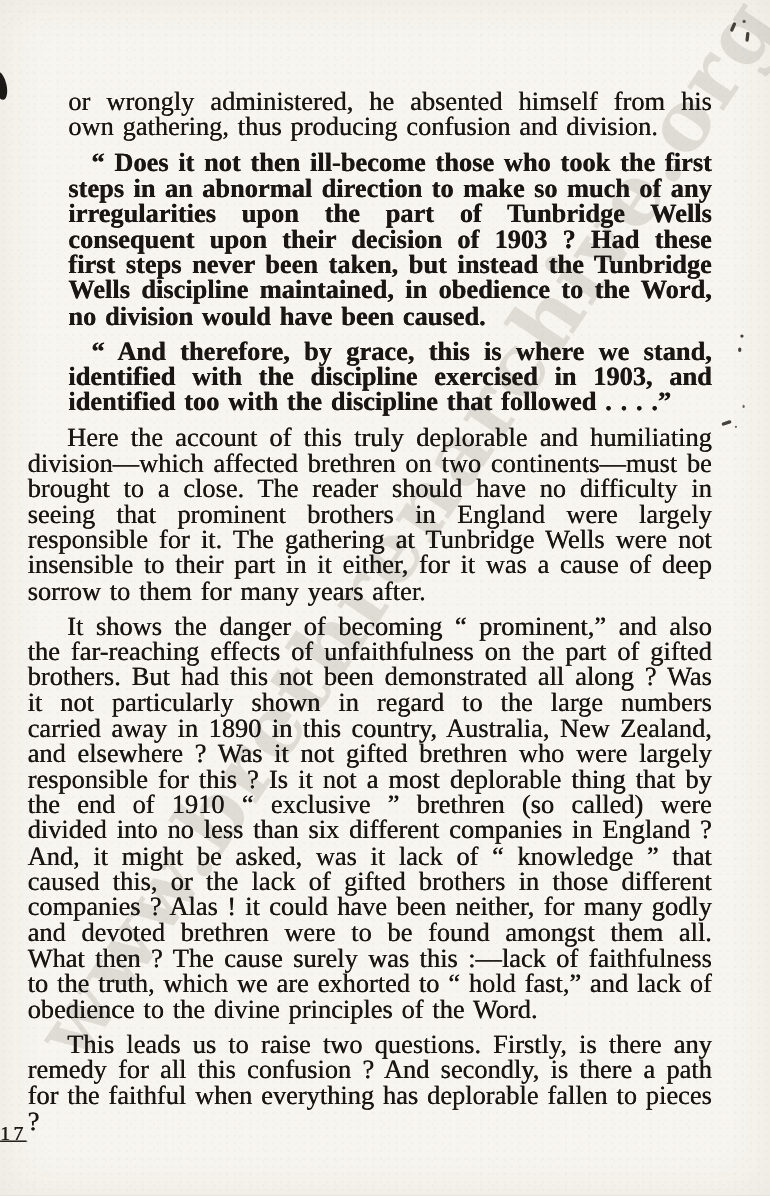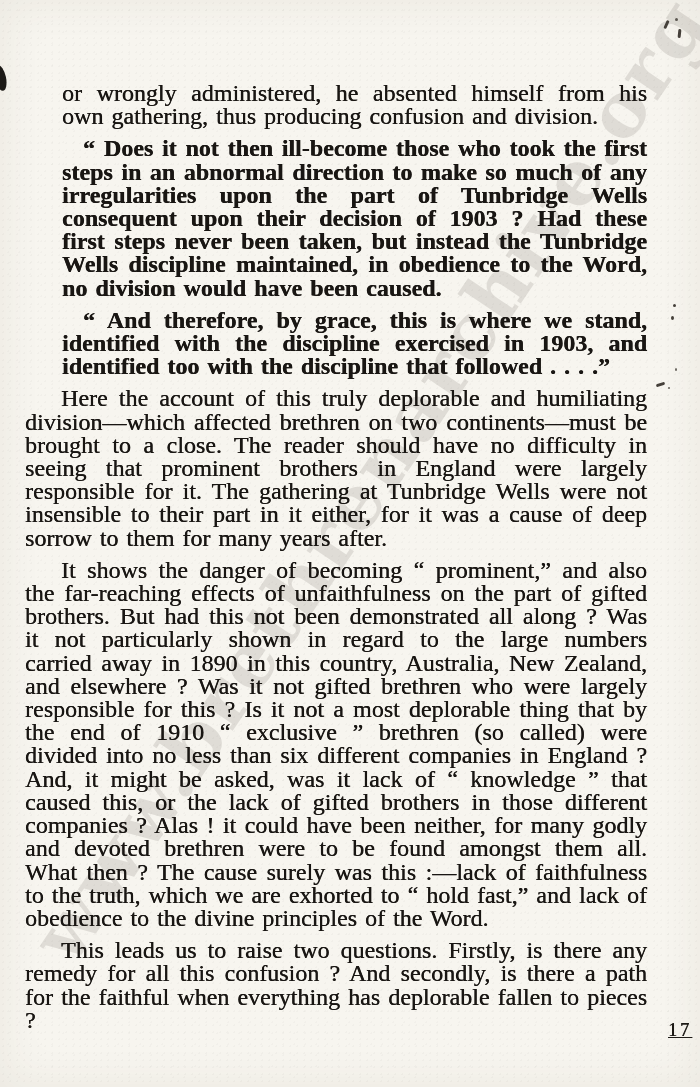--- a/index.html
+++ b/index.html
@@ -45,21 +45,21 @@
   }
   .content p { margin:0 0 9px 0; }
   p.quote-continuation { margin-left:37px; text-indent:0; }
   p.quote { margin-left:37px; text-indent:21px;font-weight:bold; }
   p.body { text-indent:36px; }
   .it { }
   .page-number {
     position:absolute;
     top:1020px; left:0;
     width:692px;
-    text-align:right;
+    text-align:left;
     z-index:2;
     font-size:18px;
     letter-spacing:3px;
     color:#1d1a16;
     text-shadow:0.4px 0 0 currentColor;
     text-decoration:underline;
   }
   .speck { position:absolute; z-index:3; background:#45403a; }
   .blob-left {
     position:absolute; z-index:3;

